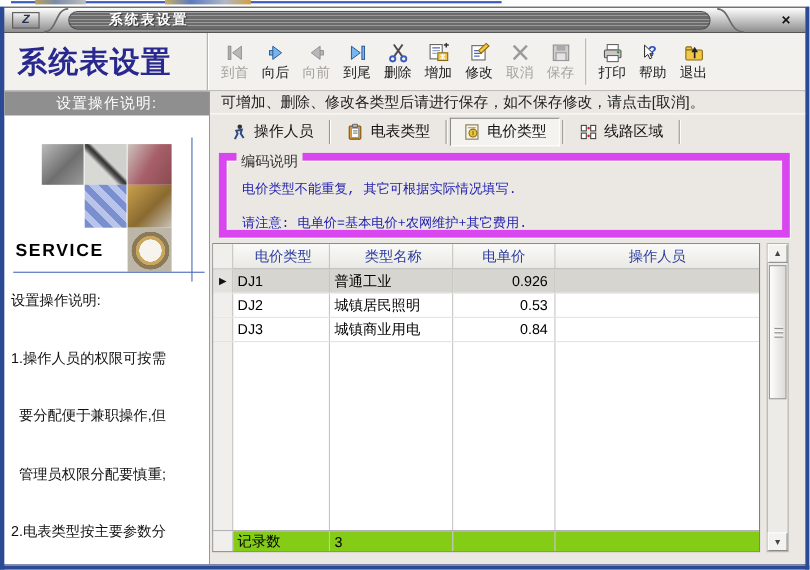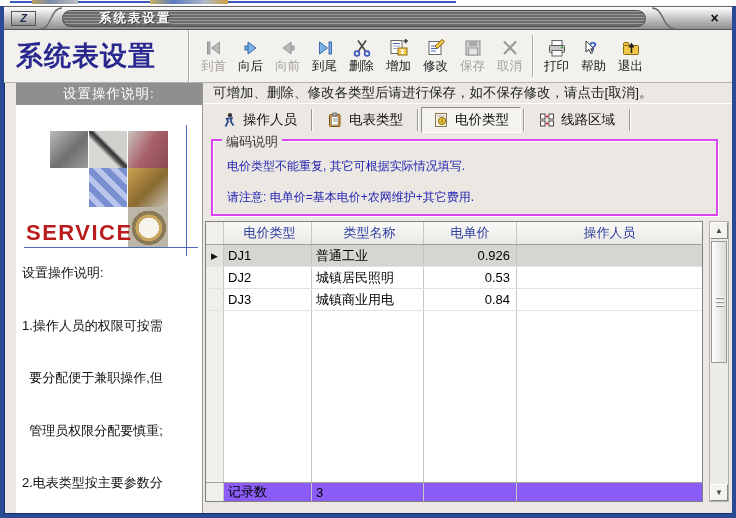--- a/index.html
+++ b/index.html
@@ -40,21 +40,21 @@
     font-size:27px; font-weight:bold; color:#28288e; letter-spacing:1px; white-space:nowrap; }
   .hsep { width:2px; border-left:1px solid #b0aeaa; border-right:1px solid #fff; }
   .toolbar { flex:1; display:flex; align-items:center; padding-left:5px; }
   .tbtn { width:37px; height:50px; display:flex; flex-direction:column; align-items:center;
     justify-content:center; gap:0px; font-size:12.5px; color:#1a1a1a; cursor:default; }
   .tbtn .ticon { width:22px; height:20px; flex:0 0 20px; }
   .tbtn.disabled { color:#a4a29e; }
   .tbsep { width:2px; height:42px; border-left:1px solid #b0aeaa; border-right:1px solid #fff; margin:0 4px; }
 
   
-  .body { display:flex; height:430px;padding-left:12px; }
+  .body { display:flex; height:430px; }
 
   
   .sidebar { width:187px; background:#fff; border-right:1px solid #9a9894; position:relative; }
   .sidebar-header { height:22px; background:#8f8f8f; color:#fff; font-size:13.5px;
     text-align:center; line-height:22px; letter-spacing:1px; }
   .collage { position:absolute; top:22px; left:0; right:0; height:142px; }
   .ph { position:absolute; }
   .ph1 { left:34px; top:26px; width:38px; height:37px;
     background:linear-gradient(135deg,#bcbcbc,#6f6f6f 55%,#9b9b9b); }
   .ph2 { left:73px; top:26px; width:38px; height:37px;
@@ -62,39 +62,39 @@
   .ph3 { left:112px; top:26px; width:40px; height:37px;
     background:linear-gradient(120deg,#ccc4be,#a8606a 50%,#8a4a50); }
   .ph4 { left:73px; top:63px; width:38px; height:39px;
     background:repeating-linear-gradient(45deg,#7a8fd0 0 6px,#b9c4ea 6px 12px); }
   .ph5 { left:112px; top:63px; width:40px; height:39px;
     background:linear-gradient(135deg,#caa14e,#8a6a30 55%,#c8c2b8); }
   .ph6 { left:112px; top:102px; width:40px; height:40px;
     background:radial-gradient(circle at 52% 52%, #f6f4ec 0 34%, #caa760 35% 45%, #8a7a58 46% 58%, #bcb6a8 59%); }
   .dec-v { position:absolute; left:170px; top:20px; width:1px; height:131px; background:#4a6ab8; }
   .dec-h { position:absolute; left:8px; top:142px; width:174px; height:1px; background:#4a6ab8; }
-  .service { position:absolute; left:10px; top:115px; font-size:22px; font-weight:bold;
-    color:#b91c1c; letter-spacing:1.5px; }
+  .service { position:absolute; left:10px; top:115px; font-size:16px; font-weight:bold;
+    color:#000000; letter-spacing:1.5px; }
   .instr { position:absolute; top:146px; left:6px; right:1px; bottom:2px;
     font-size:13px; line-height:17.5px; color:#101010; white-space:pre; overflow:hidden; }
 
   
   .main { flex:1; position:relative; background:#ebe8e3; }
   .notice { height:21px; line-height:20px; font-size:13.5px; color:#222; padding-left:10px;
     border-bottom:1px solid #fdfdfb; white-space:nowrap; overflow:hidden; }
   .tabbar { position:absolute; top:21px; left:0; right:0; height:31px; display:flex;
     align-items:center; padding-left:6px; }
   .tab { height:26px; display:flex; align-items:center; gap:6px; padding:0 11px;
     font-size:13.5px; color:#111; cursor:default; border:1px solid transparent; }
   .tab.selected { border-color:#8a8a8a #fdfdfb #fdfdfb #8a8a8a; background:#f4f3f0; }
   .tab .tabicon { width:16px; height:16px; }
   .tabsep { width:2px; height:22px; border-left:1px solid #9a9894; border-right:1px solid #fdfdfb; margin:0 2px; }
 
   .codebox { position:absolute; top:56px; left:8px; right:14px; height:77px;
-    border:2px solid #d946ef; box-shadow:1px 1px 0 #fdfdfb, inset 1px 1px 0 #fdfdfb; }
+    border:7px solid #d946ef; box-shadow:1px 1px 0 #fdfdfb, inset 1px 1px 0 #fdfdfb;font-family:Liberation Mono, monospace; }
   .codebox-title { position:absolute; top:-8px; left:9px; background:#ebe8e3; padding:0 4px;
     font-size:13px; color:#333; }
   .codebox-line { color:#2323b0; font-size:12px; margin-left:14px; white-space:nowrap; }
   .cl1 { margin-top:17px; } .cl2 { margin-top:14px; }
 
   
   .grid { position:absolute; left:2px; top:138px; width:498px; height:281px;
     border:1px solid #808080; background:#fff; display:flex; flex-direction:column; font-size:13px; }
   .trow { display:flex; flex:0 0 22px; }
   .thead { flex:0 0 23px; background:linear-gradient(#fafaf8,#e9e8e4);
@@ -105,21 +105,21 @@
   .c0 { width:18px; flex:none; background:#f0efec; justify-content:center; font-size:9px; color:#111; }
   .c1 { width:88px; flex:none; padding-left:4px; }
   .c2 { width:112px; flex:none; padding-left:4px; }
   .c3 { width:93px; flex:none; justify-content:flex-end; padding-right:6px; }
   .c4 { flex:1; border-right:none; }
   .drow { border-bottom:1px solid #e4e3e0; }
   .drow.selected .cell { background:#d7d5d0; }
   .drow.selected .c0 { background:#e4e2de; }
   .filler { flex:1; border-bottom:none; }
   .tfoot { flex:0 0 18px; border-top:1px solid #a0a0a0; }
-  .tfoot .cell { background:#8b5cf6; }
+  .tfoot .cell { background:#84cc16; }
   .tfoot .c0 { background:#f0efec; }
 
   
   .vscroll { position:absolute; left:506px; top:138px; width:20px; height:281px;
     background:#edebe7; border:1px solid #b2b0ac; }
   .sbtn { position:absolute; left:0; width:18px; height:17px; background:#f3f2ef;
     border:1px solid; border-color:#fdfdfb #8a8a8a #8a8a8a #fdfdfb;
     font-size:8px; color:#444; text-align:center; line-height:16px; cursor:default; }
   .sup { top:0; } .sdown { bottom:0; }
   .sthumb { position:absolute; left:1px; top:19px; width:16px; height:122px;
@@ -223,33 +223,33 @@
             <line x1="6" y1="8" x2="13" y2="8" stroke="#4a6ab8"></line>
             <line x1="6" y1="10.5" x2="13" y2="10.5" stroke="#4a6ab8"></line>
             <line x1="6" y1="13" x2="11" y2="13" stroke="#4a6ab8"></line>
             <path d="M10 8 L17 1.5 L19.5 3.8 L12.5 10.4 Z" fill="#f2c84a" stroke="#8a6a10"></path>
           </svg>
           <span>修改</span>
         </div>
 
         <div class="tbtn disabled">
           <svg class="ticon" viewBox="0 0 22 20">
+            <line x1="5" y1="3.5" x2="17" y2="16" stroke="#9a9a9a" stroke-width="2.2"></line>
+            <line x1="17" y1="3.5" x2="5" y2="16" stroke="#9a9a9a" stroke-width="2.2"></line>
+          </svg>
+          <span>取消</span>
+        </div>
+
+        <div class="tbtn disabled">
+          <svg class="ticon" viewBox="0 0 22 20">
             <rect x="4" y="3" width="14" height="14" fill="#cecece" stroke="#8e8e8e"></rect>
             <rect x="7" y="3" width="8" height="5" fill="#aaa"></rect>
             <rect x="6.5" y="10" width="9" height="7" fill="#e4e4e4" stroke="#9a9a9a"></rect>
           </svg>
           <span>保存</span>
-        </div>
-
-        <div class="tbtn disabled">
-          <svg class="ticon" viewBox="0 0 22 20">
-            <line x1="5" y1="3.5" x2="17" y2="16" stroke="#9a9a9a" stroke-width="2.2"></line>
-            <line x1="17" y1="3.5" x2="5" y2="16" stroke="#9a9a9a" stroke-width="2.2"></line>
-          </svg>
-          <span>取消</span>
         </div>
 
         <div class="tbsep"></div>
 
         <div class="tbtn">
           <svg class="ticon" viewBox="0 0 22 20">
             <rect x="6" y="2.5" width="10" height="5" fill="#fff" stroke="#666"></rect>
             <rect x="3.5" y="7.5" width="15" height="7" rx="1" fill="#cac8c4" stroke="#555"></rect>
             <circle cx="16" cy="9.5" r="1.1" fill="#2a9a2a"></circle>
             <rect x="6" y="12.5" width="10" height="5.5" fill="#fff" stroke="#666"></rect>

